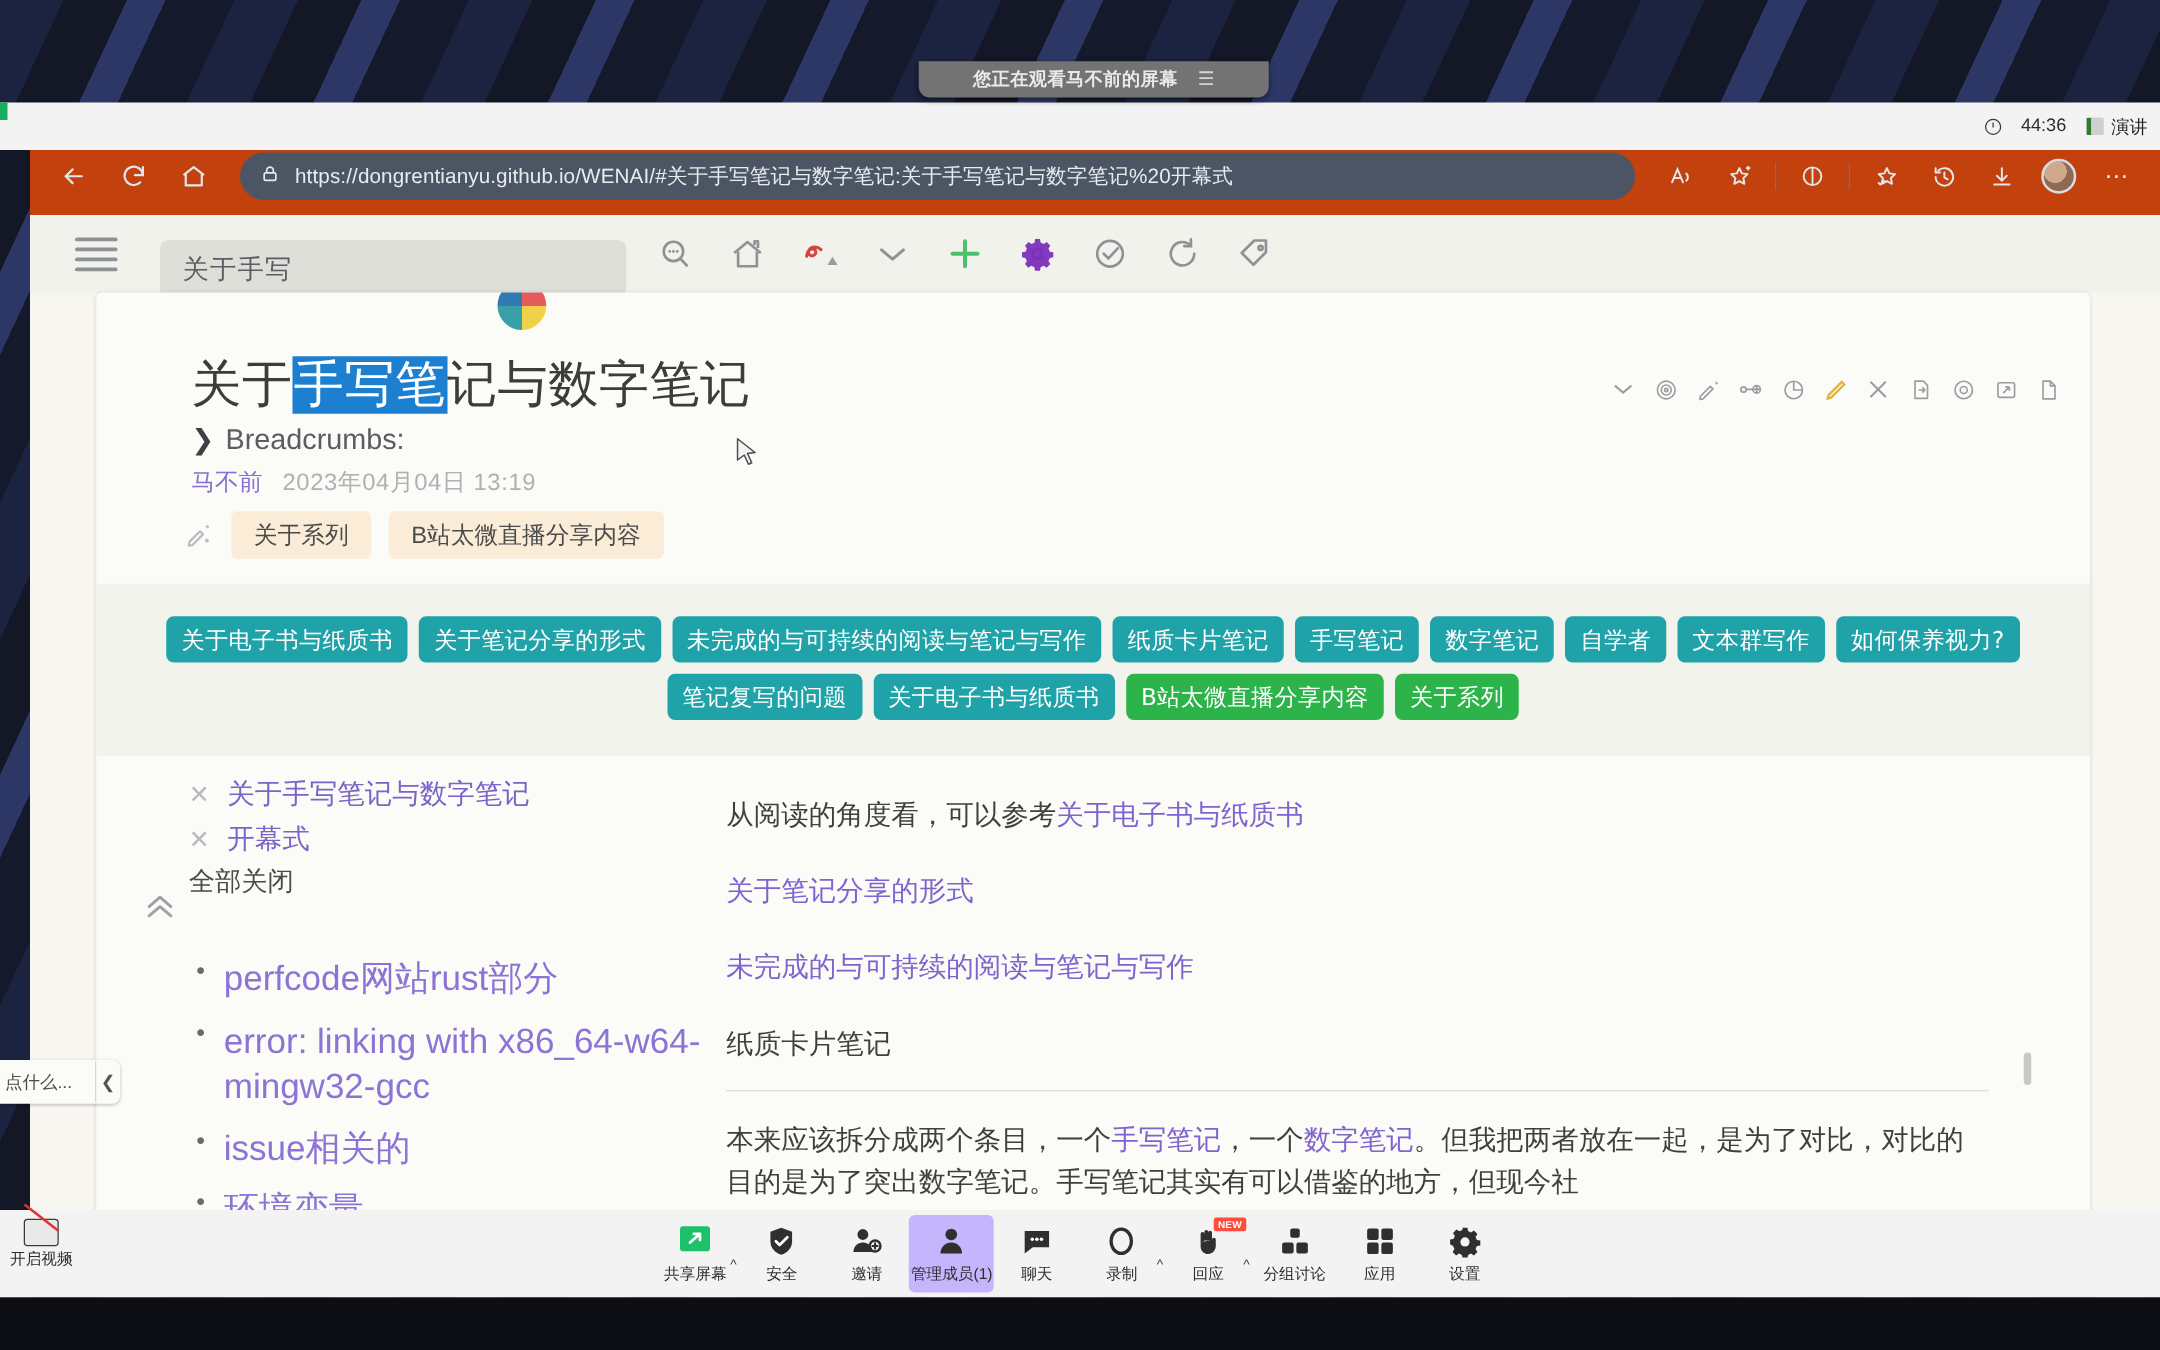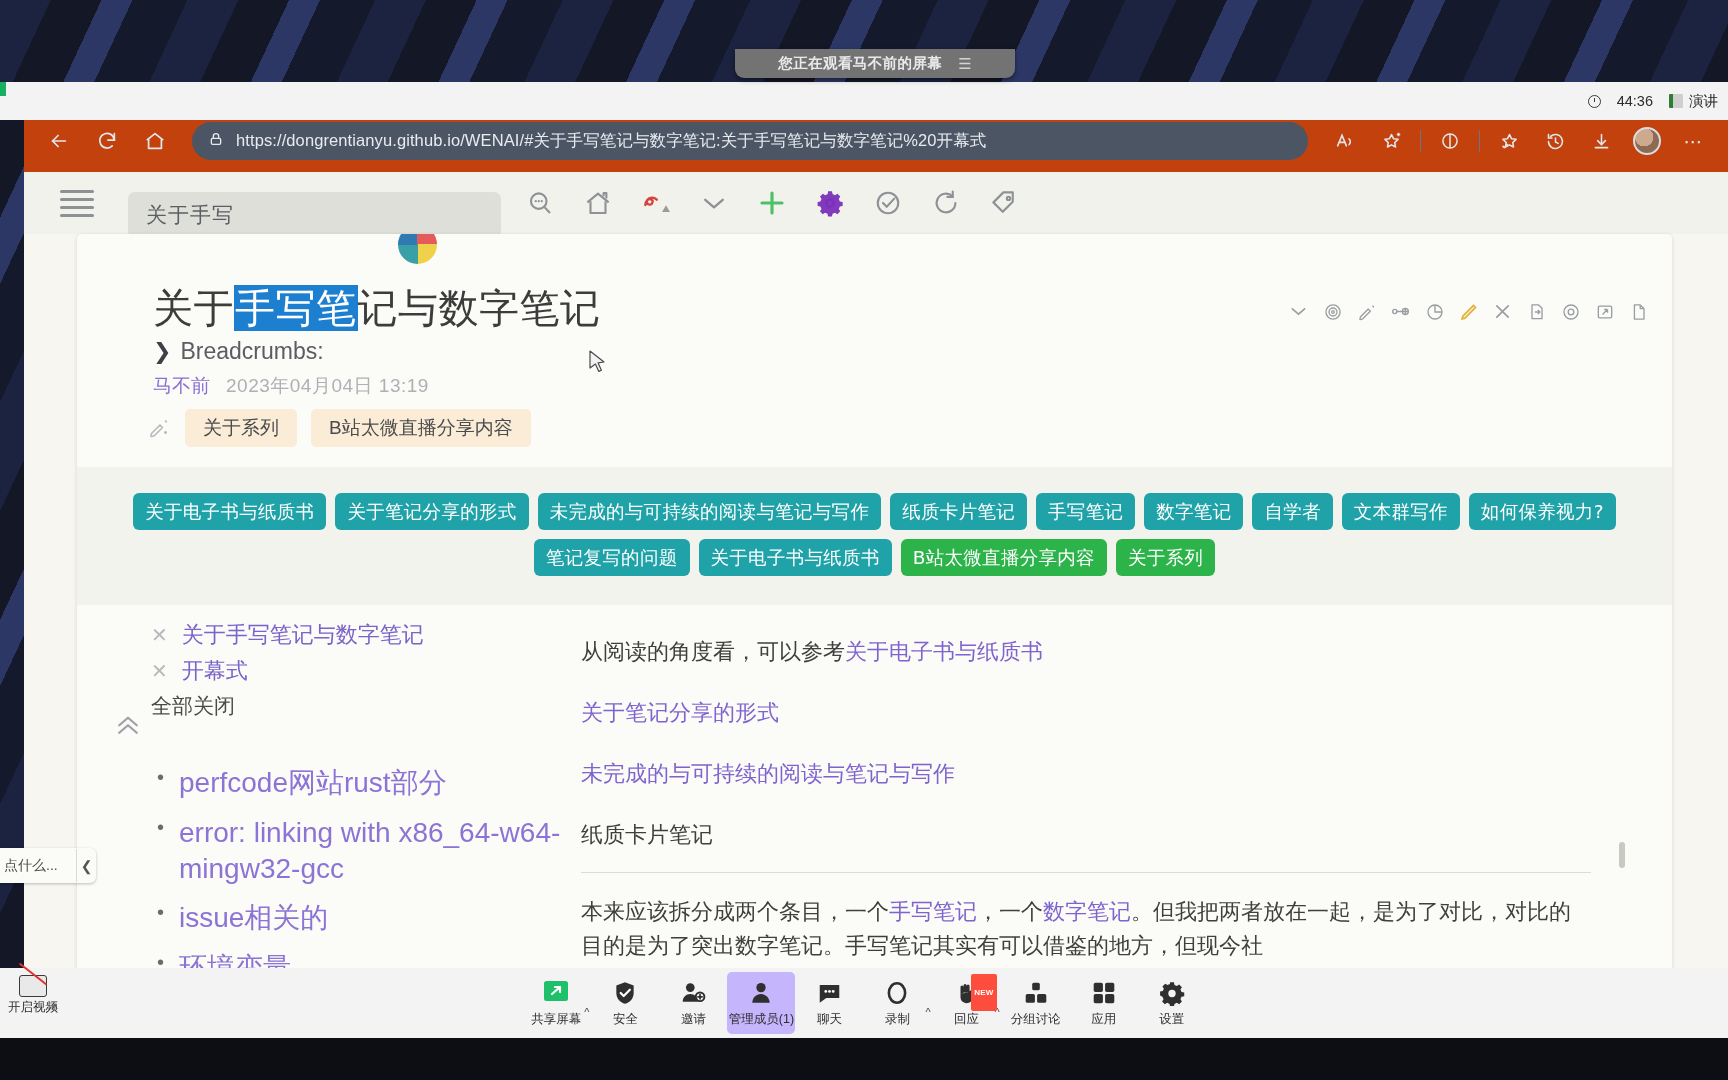--- a/index.html
+++ b/index.html
@@ -237,21 +237,21 @@
   .tb-item {
     width: 68px; height: 62px; display: flex; flex-direction: column;
     align-items: center; justify-content: flex-end; gap: 5px;
     font-size: 12.5px; color: #2e2e2e; position: relative; padding-bottom: 6px;
   }
   .tb-item.sel { background: #c4b5fd; border-radius: 5px; }
   .tb-glyph { height: 30px; display: flex; align-items: flex-end; }
   .tb-caret { align-self: flex-end; font-size: 11px; color: #444; margin: 0 2px 20px -6px; }
   .badge-new {
     position: absolute; top: 2px; right: 4px; background: #ff4d3d; color: #fff;
-    font-size: 8px; padding: 14px 3px; border-radius: 2px; font-weight: 700;
+    font-size: 8px; padding: 1px 3px; border-radius: 2px; font-weight: 700;
     letter-spacing: .2px;
   }
   #video-corner {
     position: absolute; left: 8px; top: 975px; z-index: 36;
     display: flex; flex-direction: column; align-items: center; gap: 2px;
     font-size: 12.5px; color: #2d2d2d;
   }
   #video-corner .vc-ico {
     width: 28px; height: 22px; background: #e9e9e9; border: 1.6px solid #3a3a3a;
     border-radius: 3px; position: relative;

